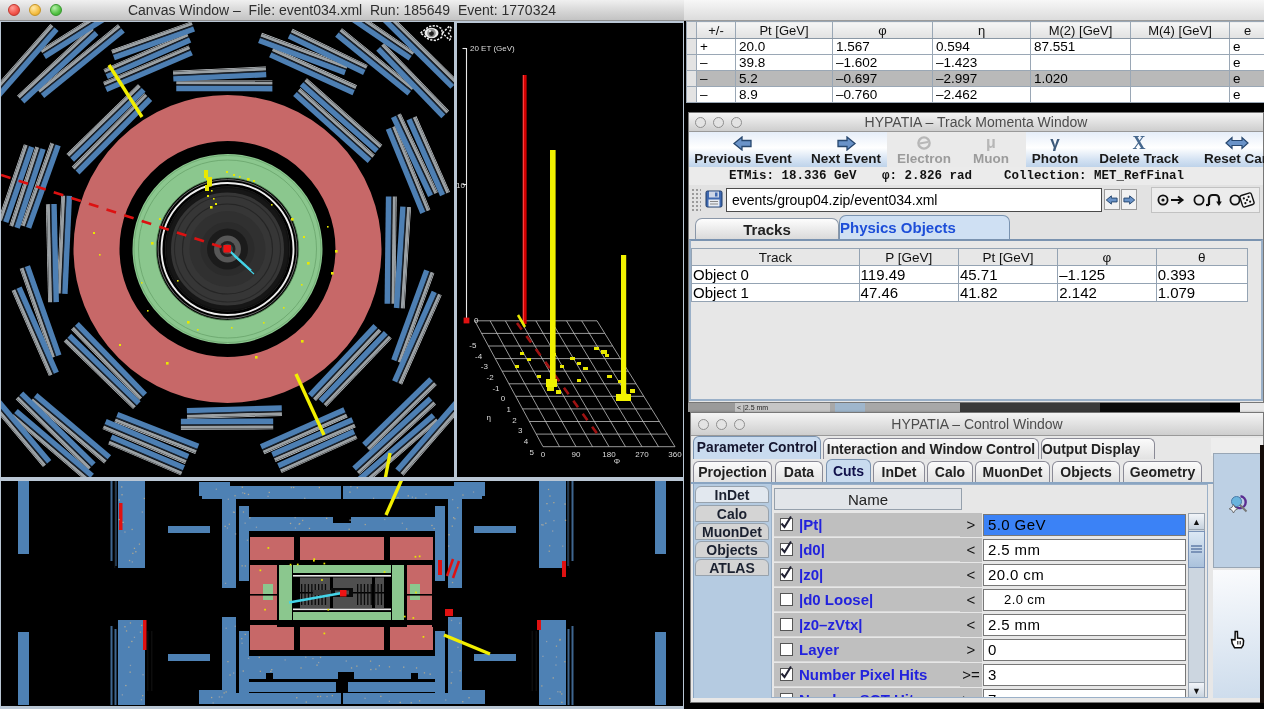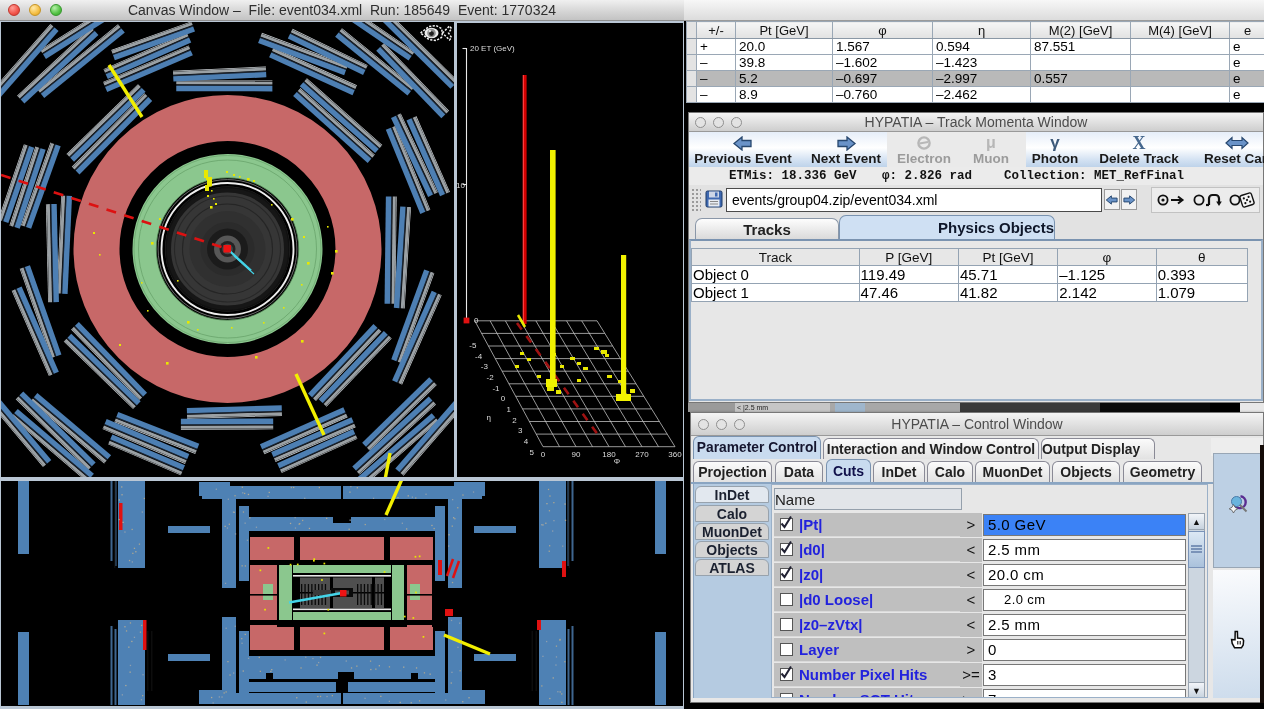--- a/index.html
+++ b/index.html
@@ -861,21 +861,21 @@
         <td></td>
         <td></td>
         <td>e</td>
       </tr>
       <tr class="hl">
         <td style="background:#e3e3e3"></td>
         <td>–</td>
         <td>5.2</td>
         <td>–0.697</td>
         <td>–2.997</td>
-        <td>0.557</td>
+        <td>1.020</td>
         <td></td>
         <td>e</td>
       </tr>
       <tr>
         <td style="background:#e3e3e3"></td>
         <td>–</td>
         <td>8.9</td>
         <td>–0.760</td>
         <td>–2.462</td>
         <td></td>
@@ -981,21 +981,21 @@
           <circle cx="89.5" cy="6.5" r="1.1" fill="#111"></circle>
           <circle cx="94.5" cy="6.5" r="1.1" fill="#111"></circle>
           <circle cx="92" cy="9" r="1.1" fill="#111"></circle>
           <circle cx="89.5" cy="11.5" r="1.1" fill="#111"></circle>
           <circle cx="94.5" cy="11.5" r="1.1" fill="#111"></circle>
         </g>
       </svg>
     </div>
     <div style="position:relative;height:24px;background:#e2e2e2">
       <div class="abs" style="left:6px;top:3px;width:144px;height:21px;background:linear-gradient(#fdfdfd,#dadada);border:1px solid #8a97a8;border-bottom:none;border-radius:7px 7px 0 0;text-align:center;font-weight:700;font-size:15px;line-height:21px;color:#222">Tracks</div>
-      <div class="abs" style="left:150px;top:0;width:216px;height:24px;background:#cfe0f3;border:1px solid #7a93b0;border-bottom:none;border-radius:7px 7px 0 0;text-align:right;font-weight:700;font-size:15px;line-height:23px;color:#0f172a">Physics Objects</div>
+      <div class="abs" style="left:150px;top:0;width:171px;height:24px;background:#cfe0f3;border:1px solid #7a93b0;border-bottom:none;border-radius:7px 7px 0 0;text-align:left;font-weight:700;font-size:15px;line-height:23px;color:#1d4ed8">Physics Objects</div>
     </div>
     <div style="position:relative;height:162px;background:#e7e7e7;border:2px solid #9ab0c8;border-top:2px solid #7a93b0">
       <table class="ptab abs" style="left:0;top:7px;table-layout:fixed;width:557px">
         <colgroup>
           <col style="width:167px">
           <col style="width:99px">
           <col style="width:99px">
           <col style="width:98px">
           <col style="width:91px">
         </colgroup>
@@ -1050,21 +1050,21 @@
       <div class="abs" style="left:432px;top:2px;width:79px;height:21px;background:linear-gradient(#fbfbfb,#e2e2e2);border:1px solid #8a8a96;border-bottom:none;border-radius:6px 6px 0 0;font-weight:700;font-size:14px;line-height:21px;text-align:center;color:#222;white-space:nowrap">Geometry</div>
     </div>
     <div style="position:relative;height:218px;background:#e7e7e7;border-top:2px solid #8aa5c2">
       <div class="abs" style="left:2px;top:0;width:78px;height:214px;background:#b5cbe1;border-left:1px solid #8aa5c2"></div>
       <div class="abs" style="left:4px;top:2px;width:74px;height:17px;background:#e2e8ef;border:1px solid #97a2ad;border-radius:6px 6px 0 0;font-weight:700;font-size:14px;line-height:16px;text-align:center;color:#1b2130;white-space:nowrap">InDet</div>
       <div class="abs" style="left:4px;top:21px;width:74px;height:17px;background:#d4d4d4;border:1px solid #97a2ad;border-radius:6px 6px 0 0;font-weight:700;font-size:14px;line-height:16px;text-align:center;color:#1b2130;white-space:nowrap">Calo</div>
       <div class="abs" style="left:4px;top:39px;width:74px;height:17px;background:#d4d4d4;border:1px solid #97a2ad;border-radius:6px 6px 0 0;font-weight:700;font-size:14px;line-height:16px;text-align:center;color:#1b2130;white-space:nowrap">MuonDet</div>
       <div class="abs" style="left:4px;top:57px;width:74px;height:17px;background:#d4d4d4;border:1px solid #97a2ad;border-radius:6px 6px 0 0;font-weight:700;font-size:14px;line-height:16px;text-align:center;color:#1b2130;white-space:nowrap">Objects</div>
       <div class="abs" style="left:4px;top:75px;width:74px;height:17px;background:#d4d4d4;border:1px solid #97a2ad;border-radius:6px 6px 0 0;font-weight:700;font-size:14px;line-height:16px;text-align:center;color:#1b2130;white-space:nowrap">ATLAS</div>
       <div class="abs" style="left:80px;top:0;width:437px;height:214px;background:#e7e7e7;border:1px solid #9ab0c8;overflow:hidden">
-        <div class="abs" style="left:2px;top:3px;width:188px;height:22px;background:#e2e5e9;border:1px solid #95a0ac;text-align:left;font-size:15px;line-height:21px;color:#222">Name</div>
+        <div class="abs" style="left:2px;top:3px;width:188px;height:22px;background:#e2e5e9;border:1px solid #95a0ac;text-align:center;font-size:15px;line-height:21px;color:#222">Name</div>
         <div class="abs" style="left:2px;top:28px;width:186px;height:24px;background:#bfbfbf;border-bottom:1px solid #dadada"></div>
         <div class="abs" style="left:8px;top:33px;width:13px;height:13px;background:#fff;border:1.5px solid #555;display:flex;align-items:center;justify-content:center">
           <svg width="15" height="15" viewBox="0 0 15 15" style="overflow:visible;margin-top:-4px">
             <path d="M2.5 8.5 L5.5 12 L12 1.5" stroke="#223" stroke-width="2" fill="none"></path>
           </svg>
         </div>
         <div class="abs" style="left:27px;top:31px;font-weight:700;font-size:15px;color:#2222dd">|Pt|</div>
         <div class="abs" style="left:188px;top:28px;width:22px;height:24px;background:#bfbfbf;text-align:center;font-size:15px;line-height:24px;color:#111">&gt;</div>
         <div class="abs" style="left:211px;top:29px;width:203px;height:22px;background:#3b82f6;border:1px solid #777;font-size:15px;line-height:20px;padding-left:4px;color:#000;letter-spacing:0.4px">5.0 GeV</div>
         <div class="abs" style="left:2px;top:53px;width:186px;height:24px;background:#bfbfbf;border-bottom:1px solid #dadada"></div>

